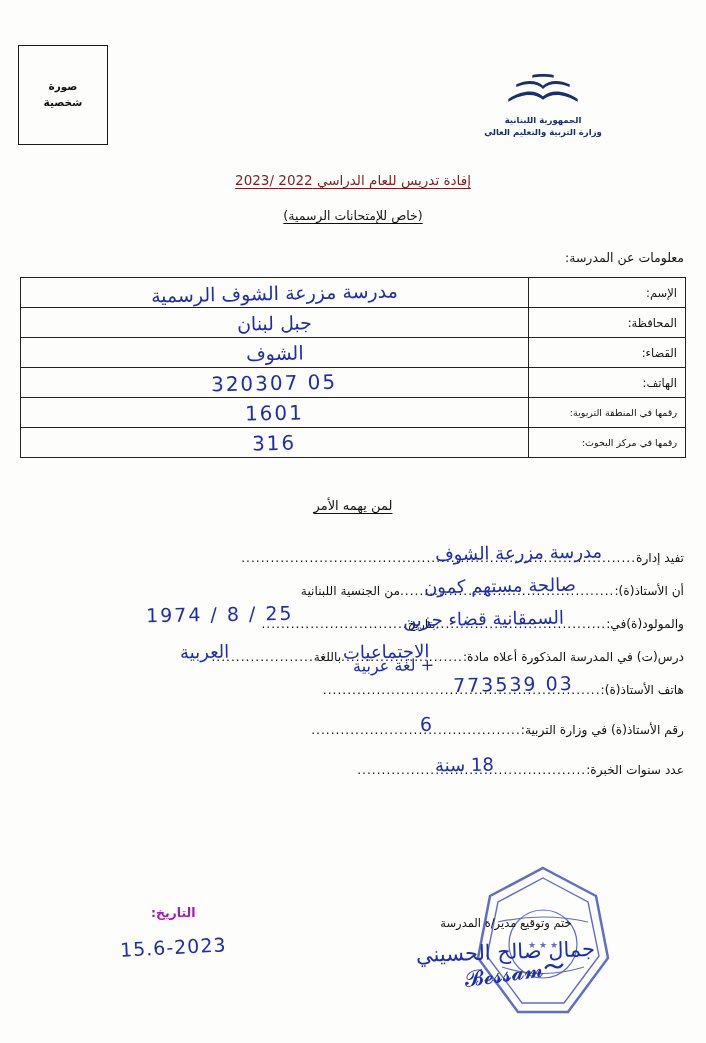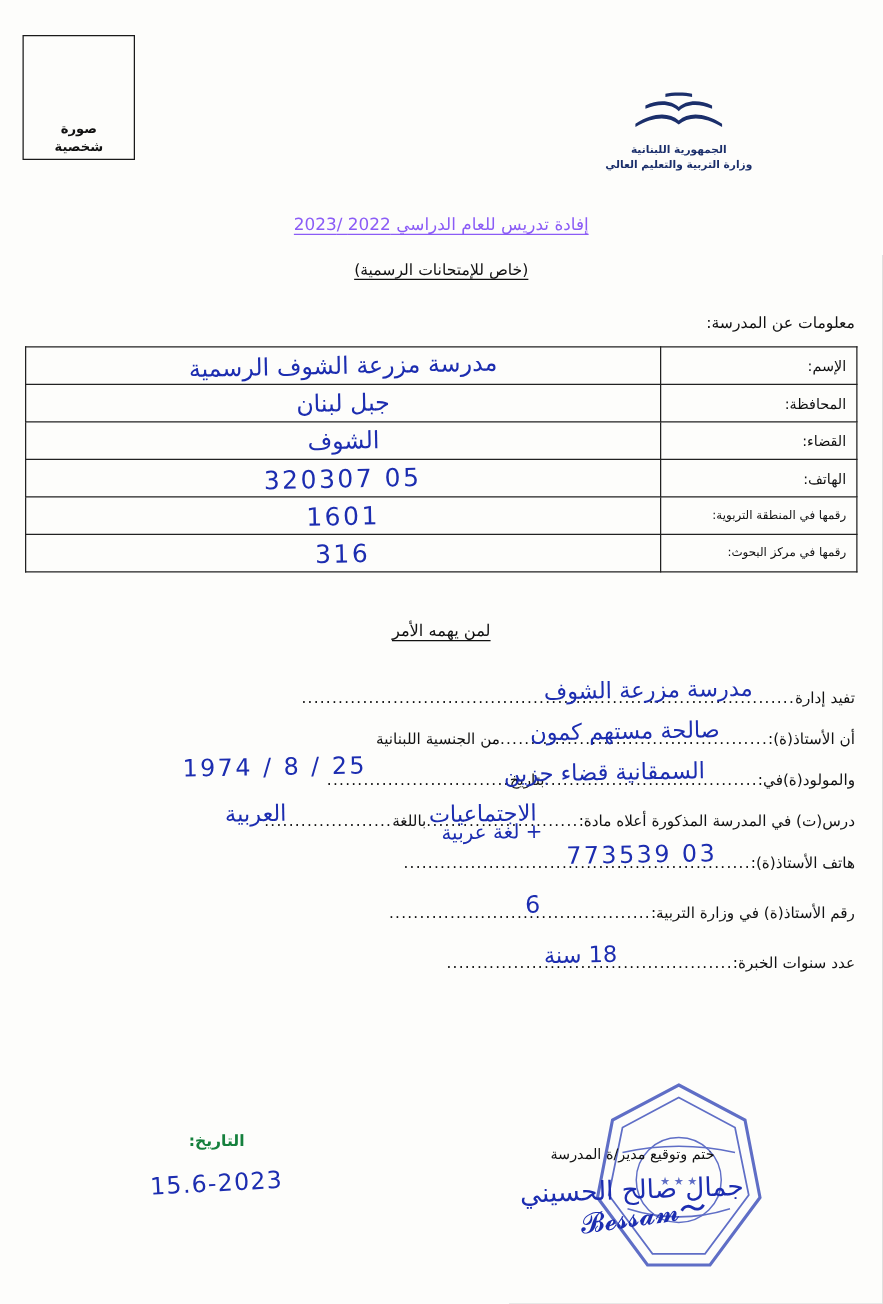--- a/index.html
+++ b/index.html
@@ -16,28 +16,28 @@
     height: 1043px;
     background: #fdfdfb;
     overflow: hidden;
     margin: 0 auto;
     box-sizing: border-box;
   }
   
   .photo-box {
     position: absolute;
     left: 18px;
-    top: 28px;
+    top: 45px;
     width: 88px;
     height: 98px;
     border: 1.5px solid #1a1a1a;
     display: flex;
     flex-direction: column;
     align-items: center;
-    justify-content: flex-end;
+    justify-content: center;
     line-height: 1.5;
   }
   .photo-box span {
     font-size: 10.5px;
     font-weight: bold;
     color: #111;
   }
   
   .logo-wrap {
     position: absolute;
@@ -60,21 +60,21 @@
     line-height: 1.45;
   }
   
   .doc-title {
     position: absolute;
     top: 172px;
     left: 0;
     right: 0;
     text-align: center;
     font-size: 13.5px;
-    color: #8b5cf6;
+    color: #7f1d1d;
   }
   .doc-title u { text-decoration: underline; text-underline-offset: 3px;}
   .doc-subtitle {
     position: absolute;
     top: 208px;
     left: 0;
     right: 0;
     text-align: center;
     font-size: 12.5px;
     color: #111;
@@ -172,21 +172,21 @@
   .fill.lat { letter-spacing: 2px; font-size: 19px; }
   
   .date-block {
     position: absolute;
     left: 120px;
     top: 905px;
     text-align: center;
   }
   .date-label {
     font-size: 12.5px;
-    color: #15803d;
+    color: #a21caf;
     font-weight: bold;
   }
   .date-value {
     margin-top: 16px;
     color: #1c2db0;
     font-size: 19px;
     letter-spacing: 1px;
     transform: rotate(-3deg);
     display: inline-block;
   }

